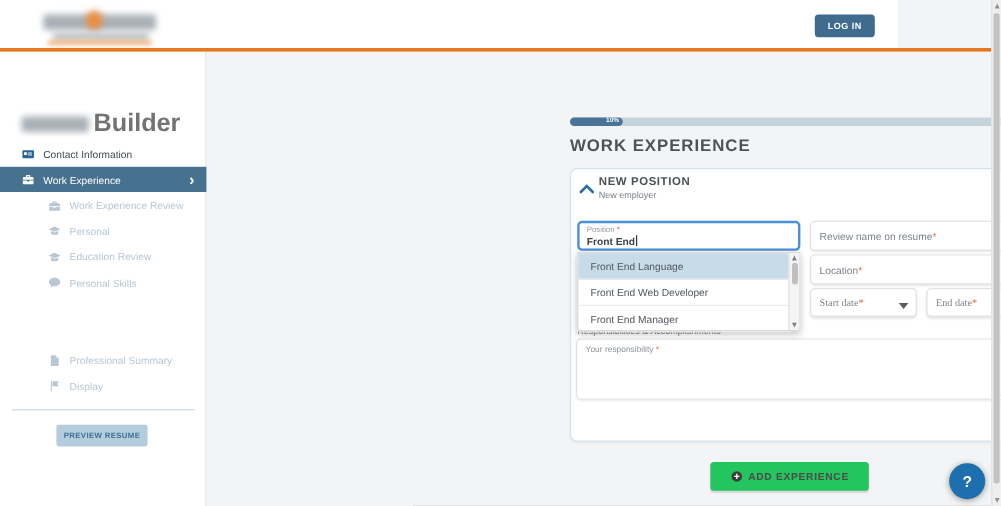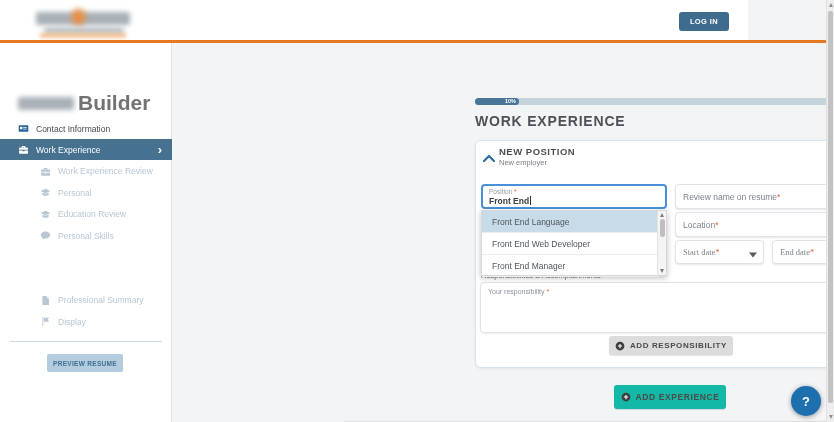--- a/index.html
+++ b/index.html
@@ -83,21 +83,21 @@
   .resp-area { position:absolute; left:308px; top:239px; width:362px; height:51px; background:#fff;
                border:1px solid #e0e3e7; border-radius:4px; box-shadow:0 1px 2px rgba(0,0,0,.08); cursor:text; }
   .resp-ph { position:absolute; left:7px; top:5px; font-size:7px; color:#8d939a; }
   .resize-grip { position:absolute; right:1px; bottom:1px; width:8px; height:8px; cursor:nwse-resize;
     background:linear-gradient(135deg, transparent 0 50%, #b9b9b9 50% 56%, transparent 56% 68%, #b9b9b9 68% 74%, transparent 74% 86%, #b9b9b9 86% 92%, transparent 92%); }
 
   .gray-btn { position:absolute; display:flex; align-items:center; justify-content:center; gap:5px;
               background:#dcdcdc; border:none; border-radius:3px; color:#4b4b4b; font-weight:600;
               letter-spacing:.6px; cursor:pointer; box-shadow:0 1px 1px rgba(0,0,0,.12); }
   .add-resp { left:437px; top:293px; width:124px; height:19px; font-size:8px; }
-  .add-exp  { left:442px; top:342px; width:112px; height:24px; font-size:8.5px; background:#14b8a6; }
+  .add-exp  { left:420px; top:342px; width:132px; height:24px; font-size:8.5px; background:#22c55e; }
   .plus-ico { width:10px; height:10px; flex:0 0 auto; }
 
   
   .footer { position:absolute; left:172px; top:378px; width:654px; height:44px; background:#fbfbfb; border-top:1px solid #dcdcdc; }
 
   .help-btn { position:absolute; left:791px; top:386px; width:30px; height:30px; border-radius:50%; border:none;
               background:#1d6fae; color:#fff; font-size:13px; font-weight:bold; cursor:pointer;
               box-shadow:0 1px 5px rgba(0,0,0,.4); z-index:10; }
 
   
@@ -267,27 +267,20 @@
         <span class="ast">*</span>
 
     </div>
 
     <div class="resp-heading">Responsibilities &amp; Accomplishments</div>
     <div class="resp-area">
       <div class="resp-ph"><span>Your responsibility </span><span class="ast">*</span></div>
       <div class="resize-grip"></div>
     </div>
 
-    <button class="gray-btn add-resp">
-      <svg class="plus-ico" viewBox="0 0 16 16">
-          <circle cx="8" cy="8" r="7" fill="#3d3d3d"></circle>
-          <path d="M8 4.6v6.8M4.6 8h6.8" stroke="#fff" stroke-width="1.8"></path>
-        </svg>
-      <span>ADD RESPONSIBILITY</span>
-    </button>
 
     <button class="gray-btn add-exp">
       <svg class="plus-ico" viewBox="0 0 16 16">
           <circle cx="8" cy="8" r="7" fill="#3d3d3d"></circle>
           <path d="M8 4.6v6.8M4.6 8h6.8" stroke="#fff" stroke-width="1.8"></path>
         </svg>
       <span>ADD EXPERIENCE</span>
     </button>
 
     <div class="footer">

